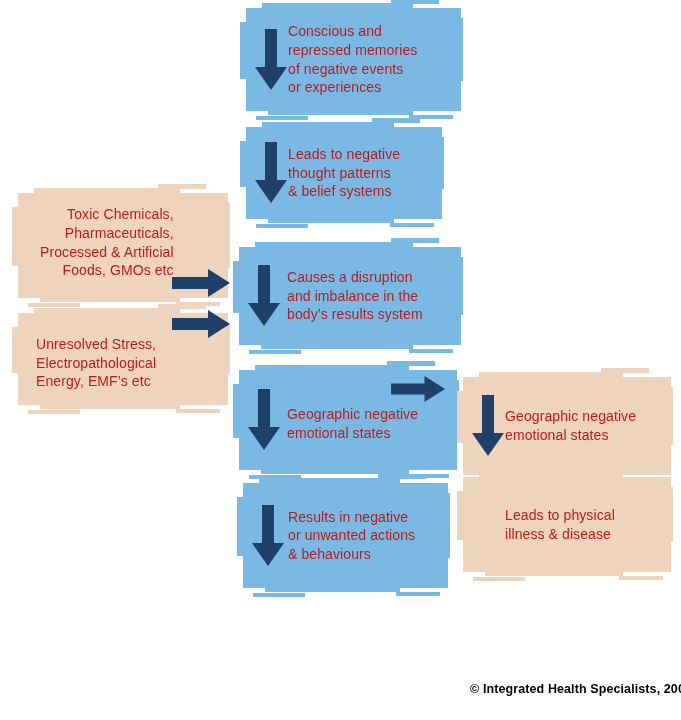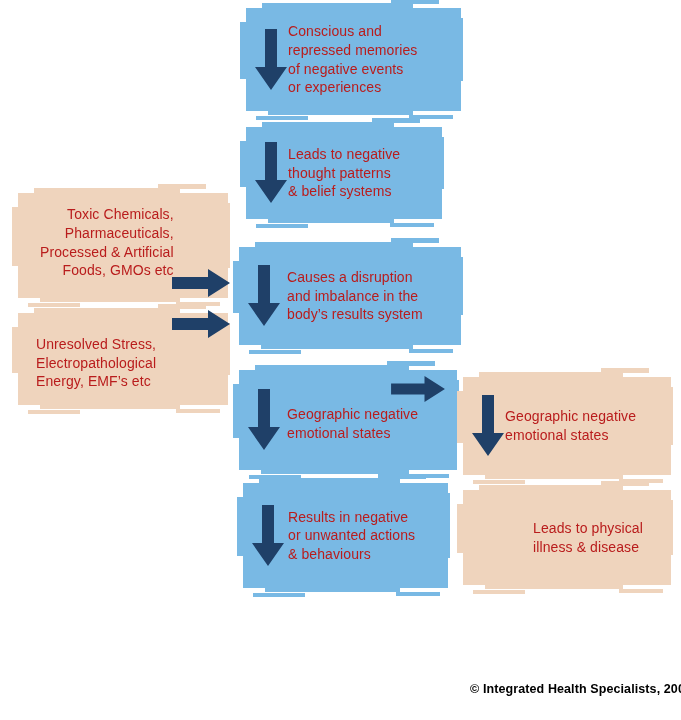--- a/index.html
+++ b/index.html
@@ -225,21 +225,21 @@
       </div>
       <div class="body"></div>
       <div class="arrow" style="left: 8px; top: 18px;">
         <svg width="34" height="62" viewBox="0 0 34 62">
           <path d="M11 0 L23 0 L23 38 L33 38 L17 61 L1 38 L11 38 Z" fill="#1f4068"></path>
         </svg>
       </div>
       <div class="node-label" style="margin-left: 42px; margin-top: 0px;">Geographic negative
 emotional states</div>
     </div>
-    <div class="node node-tan" style="left: 463px; top: 490px; width: 208px; height: 95px; justify-content: center;">
+    <div class="node node-tan" style="left: 463px; top: 477px; width: 208px; height: 95px;">
       <div class="chrome">
         <i style="left: -6px; top: 14px; width: 8px; height: 49px;"></i>
         <i style="left: 203px; top: 10px; width: 7px; height: 55px;"></i>
         <i style="left: 16px; top: -5px; width: 144px; height: 7px;"></i>
         <i style="left: 22px; top: 93px; width: 138px; height: 6px;"></i>
         <i style="left: 156px; top: 99px; width: 44px; height: 4px;"></i>
         <i style="left: 10px; top: 100px; width: 52px; height: 4px;"></i>
         <i style="left: 138px; top: -9px; width: 48px; height: 5px;"></i>
       </div>
       <div class="body"></div>

